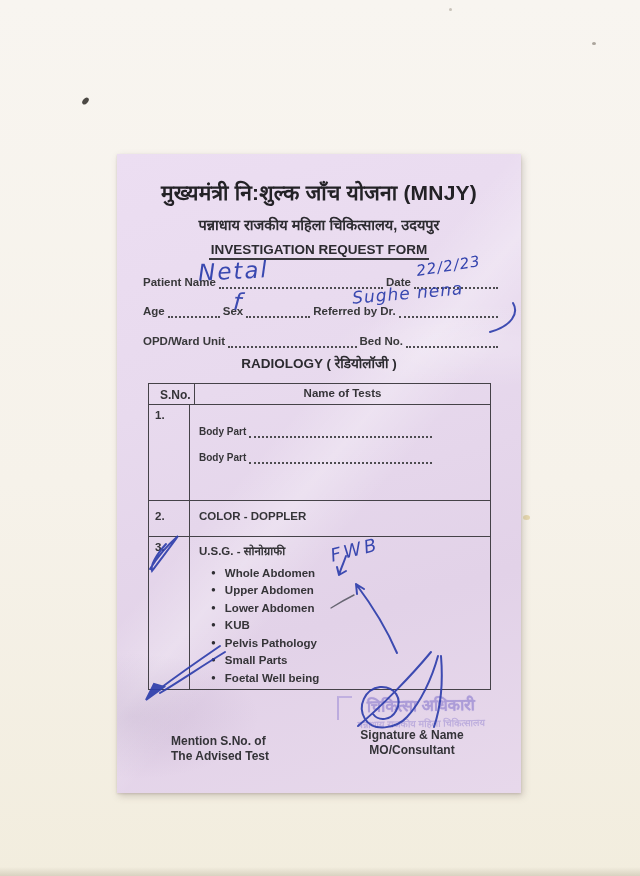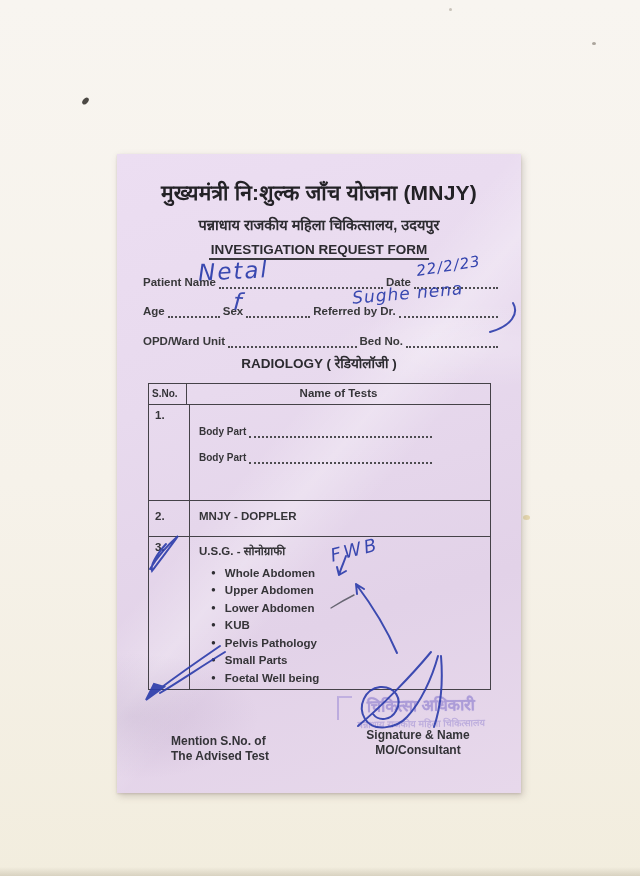--- a/index.html
+++ b/index.html
@@ -41,36 +41,36 @@
   .section{position:absolute;left:0;top:200px;width:100%;text-align:center;
     font-size:13.5px;font-weight:bold;color:#2c2b30;}
   
   .rtable{position:absolute;left:31px;top:229px;width:341px;height:305px;
     border:1.6px solid #454248;display:flex;flex-direction:column;font-weight:bold;color:#353438;}
   .trow{display:flex;border-bottom:1.6px solid #454248;}
   .trow:last-child{border-bottom:none;flex:1;}
   .sno{width:34px;border-right:1.6px solid #454248;padding:4px 0 0 6px;font-size:11.5px;flex:none;}
   .tests{flex:1;position:relative;}
   .thead-row{height:20px;}
-  .thead-row .sno{font-size:10px;padding:4px 0 0 3px;}
+  .thead-row .sno{font-size:12px;padding:4px 0 0 3px;margin-left:8px;}
   .thead-row .tests{text-align:center;font-size:11.5px;padding-top:3px;}
   .row-xray{height:95px;}
   .row-xray .tests{padding:7px 0 0 9px;font-size:11.5px;}
   .bodypart{display:flex;align-items:center;margin-top:13px;width:236px;font-size:10px;}
   .row-doppler{height:35px;}
   .row-doppler .sno{padding-top:9px;}
   .row-doppler .tests{padding:9px 0 0 9px;font-size:11.5px;}
   .row-usg .tests{padding:6px 0 0 9px;font-size:11.5px;}
   .usg-list{list-style:none;margin:6px 0 0 0;padding:0 0 0 12px;}
   .usg-list li{display:flex;align-items:center;gap:9px;height:17.5px;font-size:11.5px;}
   .bullet{font-size:8px;line-height:1;color:#2f2e33;}
   
   .foot{position:absolute;font-size:12px;font-weight:bold;color:#343338;line-height:15px;}
   .foot-left{left:54px;top:580px;}
-  .foot-right{left:236px;top:574px;text-align:center;width:130px;}
+  .foot-right{left:230px;top:574px;text-align:center;width:130px;}
   
   .stamp{position:absolute;left:333px;top:694px;width:176px;text-align:center;
     color:#9f8fd4;transform:rotate(-1deg);z-index:3;}
   .stamp .s1{font-size:16px;font-weight:bold;opacity:.8;text-shadow:0 0 1px rgba(160,145,215,.8);}
   .stamp .s2{font-size:9.5px;font-weight:bold;opacity:.55;margin-top:1px;}
   .stamp-frag{position:absolute;left:337px;top:696px;width:13px;height:22px;
     border-left:2px solid rgba(150,132,212,.5);border-top:2px solid rgba(150,132,212,.45);z-index:3;}
   
   .hw{position:absolute;color:#2b3cab;font-style:italic;font-family:"DejaVu Sans",sans-serif;
     z-index:5;white-space:nowrap;}
@@ -139,21 +139,21 @@
             <span class="dots"></span>
           </div>
           <div class="bodypart">
             <span class="lab">Body Part</span>
             <span class="dots"></span>
           </div>
         </div>
       </div>
       <div class="trow row-doppler">
         <div class="sno">2.</div>
-        <div class="tests">MNJY - DOPPLER</div>
+        <div class="tests">COLOR - DOPPLER</div>
       </div>
       <div class="trow row-usg">
         <div class="sno">3.</div>
         <div class="tests">
           <div>U.S.G. - सोनोग्राफी</div>
           <ul class="usg-list">
             <li>
                 <span class="bullet">●</span>
                 <span>Whole Abdomen</span>
               </li>

